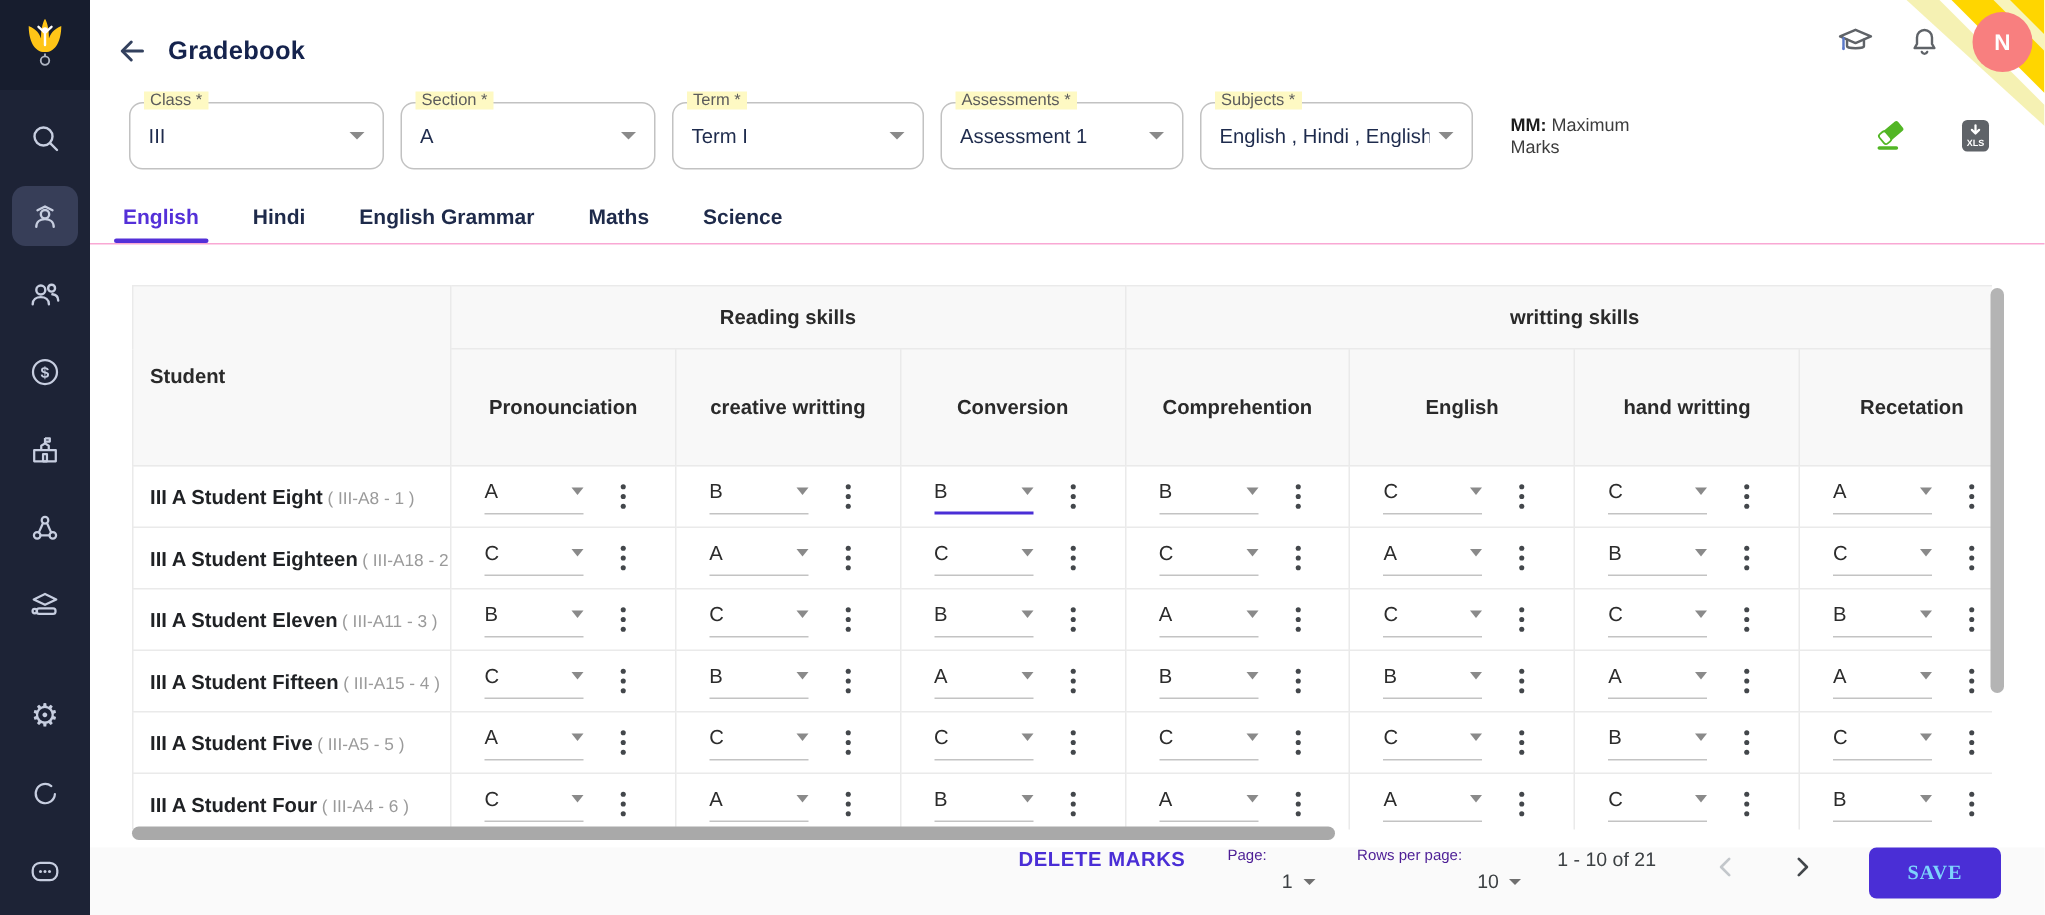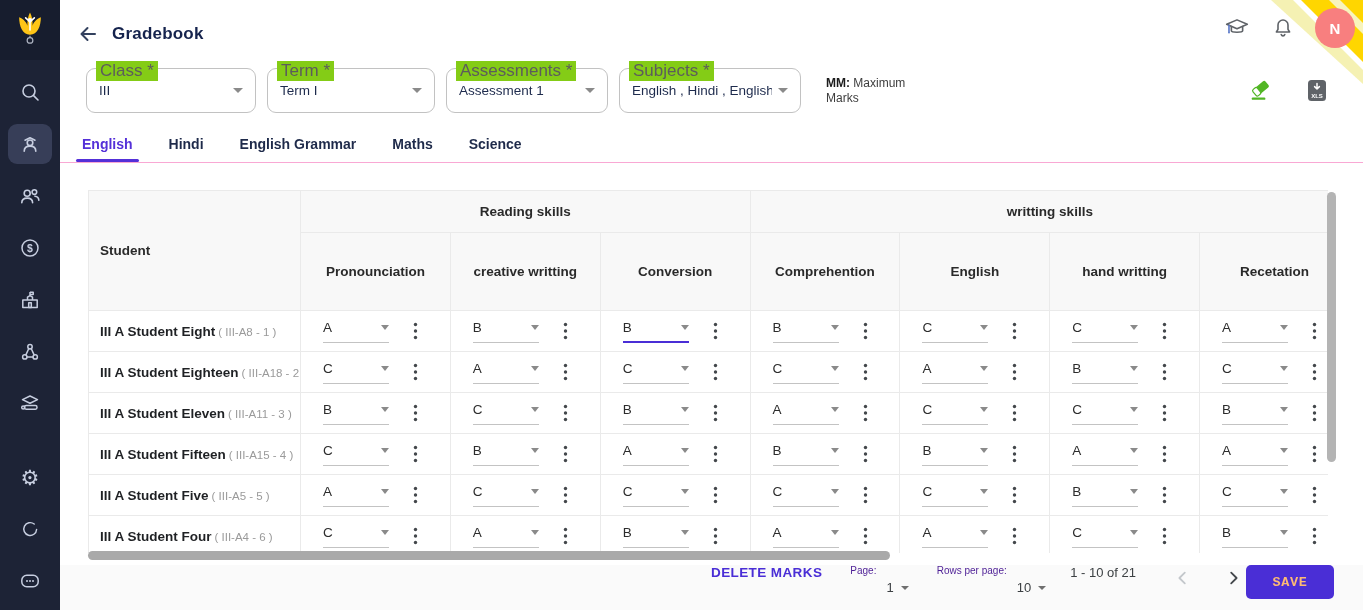--- a/index.html
+++ b/index.html
@@ -26,21 +26,21 @@
   .page-title { position:absolute; left:52px; top:24px; font-size:17px; font-weight:800; color:#15234d; letter-spacing:.2px; }
   .top-right { position:absolute; right:8px; top:8px; display:flex; align-items:center; gap:18px; }
   .icon-btn { width:28px; height:28px; display:flex; align-items:center; justify-content:center; cursor:pointer; }
   .avatar { width:40px; height:40px; border-radius:50%; background:#f87f7f; color:#fff; font-size:15px; font-weight:700;
     display:flex; align-items:center; justify-content:center; cursor:pointer; }
 
   
   .filterbar { position:absolute; top:68px; left:26px; display:flex; gap:11px; z-index:2; }
   .mselect { position:relative; height:45px; border:1px solid #c2c2c2; border-radius:9px; display:flex; align-items:center;
     padding:0 12px; cursor:pointer; background:#fff; }
-  .mselect .lbl { position:absolute; top:-8px; left:9px; background:#84cc16; padding:0 4px; font-size:17px; color:#5c5c5c; white-space:nowrap; }
+  .mselect .lbl { position:absolute; top:-8px; left:9px; background:#fef9c3; padding:0 4px; font-size:11px; color:#5c5c5c; white-space:nowrap; }
   .mselect .val { font-size:13.5px; color:#1e2b4d; white-space:nowrap; overflow:hidden; flex:1; }
   .caret { width:0; height:0; border-left:5px solid transparent; border-right:5px solid transparent; border-top:5.5px solid #8a8a8a; margin-left:6px; flex:none; }
   .mm-note { margin-left:14px; width:96px; font-size:12px; color:#3d3d3d; line-height:1.25; align-self:center; }
   .mm-note b { color:#1c1c1c; }
   .filter-tools { position:absolute; top:76px; right:32px; display:flex; gap:28px; align-items:center; z-index:2; }
 
   
   .tabbar { position:absolute; top:128px; left:0; right:0; height:35px; border-bottom:1px solid #f9a8d4; display:flex;
     align-items:stretch; padding-left:16px; z-index:2; }
   .tab { position:relative; font-size:14px; font-weight:700; color:#1e2a4a; padding:8px 6px 0 6px; margin-right:24px; cursor:pointer; }
@@ -77,22 +77,22 @@
   
   .pagebar { position:absolute; top:565px; left:0; right:0; height:45px; background:#fafafa; display:flex; 
     justify-content:flex-end; padding-right:29px; z-index:2; }
   .delete-btn { color:#4a2ed6; font-size:13.5px; font-weight:700; letter-spacing:.4px; cursor:pointer; margin-right:28px; }
   .pg-label { font-size:10px; color:#4c1d95; }
   .pg-val { font-size:13px; color:#3c4043; display:flex; align-items:center; margin:0 0 0 10px; cursor:pointer; }
   .pg-val .caret { border-top-width:4.5px; border-left-width:4px; border-right-width:4px; margin-left:7px; border-top-color:#6f6f6f; }
   .sp28 { width:28px; } .sp24 { width:24px; } .sp34 { width:34px; }
   .range { font-size:13px; color:#3c4043; }
   .chev { width:26px; height:26px; display:flex; align-items:center; justify-content:center; cursor:pointer; }
-  .save-btn { width:88px; height:34px; background:#4a2ed6; color:#fdba74; border:none; border-radius:5px; font-size:13.5px;
-    font-weight:700; letter-spacing:.6px; cursor:pointer; font-family:Liberation Mono, monospace; }
+  .save-btn { width:88px; height:34px; background:#4a2ed6; color:#7dd3fc; border:none; border-radius:5px; font-size:13.5px;
+    font-weight:700; letter-spacing:.6px; cursor:pointer; margin-left:32px; font-family:Liberation Serif, serif; }
 </style>
 </head>
 <body>
 
 <div class="sidebar">
   <div class="logo-box">
     <svg width="34" height="38" viewBox="0 0 36 40" fill="none">
       <path d="M18 25 C10 25 6.5 16 6.5 6.5 C12 8.8 14.3 12.2 15.2 15.4 C15.2 10 16 4.8 18 1.5 C20 4.8 20.8 10 20.8 15.4 C21.7 12.2 24 8.8 29.5 6.5 C29.5 16 26 25 18 25 Z" fill="#FFC517"></path>
       <circle cx="18" cy="9.5" r="2.1" fill="#fff"></circle>
       <path d="M13.4 7.2 L18 11.4 L22.6 7.2" stroke="#fff" stroke-width="1.7" stroke-linecap="round" fill="none"></path>
@@ -207,20 +207,25 @@
       </div>
       <div class="avatar">N</div>
     </div>
   </div>
 
   <div class="filterbar">
 
     <div class="mselect" style="width: 170px;">
         <span class="lbl">Class *</span>
         <span class="val">III</span>
+        <span class="caret"></span>
+      </div>
+      <div class="mselect" style="width: 170px;">
+        <span class="lbl">Section *</span>
+        <span class="val">A</span>
         <span class="caret"></span>
       </div>
       <div class="mselect" style="width: 168px;">
         <span class="lbl">Term *</span>
         <span class="val">Term I</span>
         <span class="caret"></span>
       </div>
       <div class="mselect" style="width: 162px;">
         <span class="lbl">Assessments *</span>
         <span class="val">Assessment 1</span>

